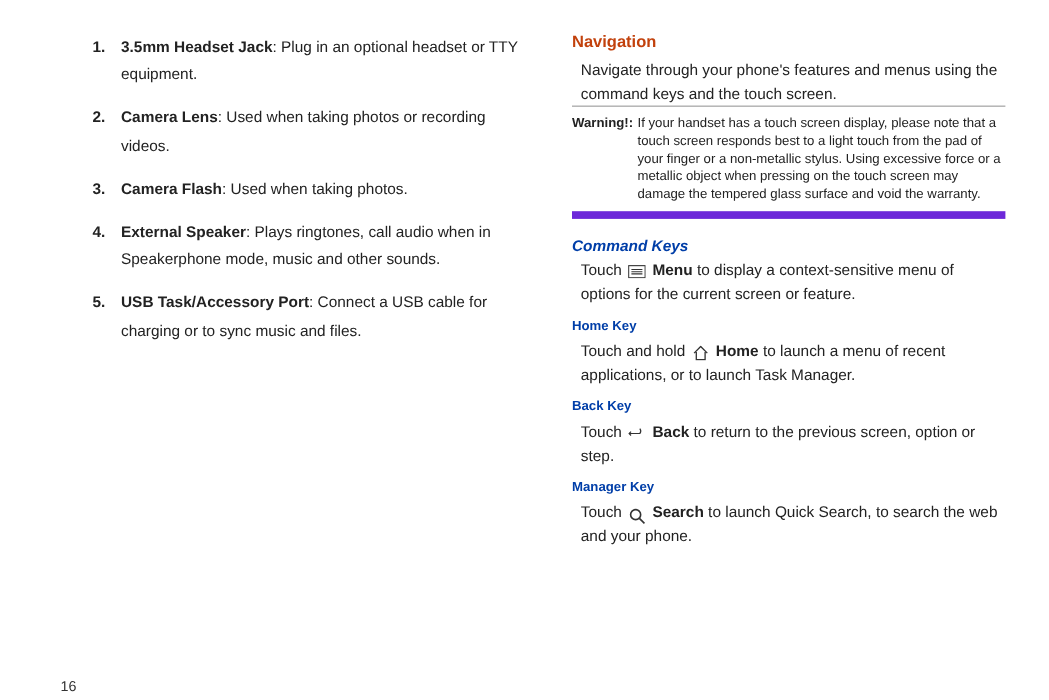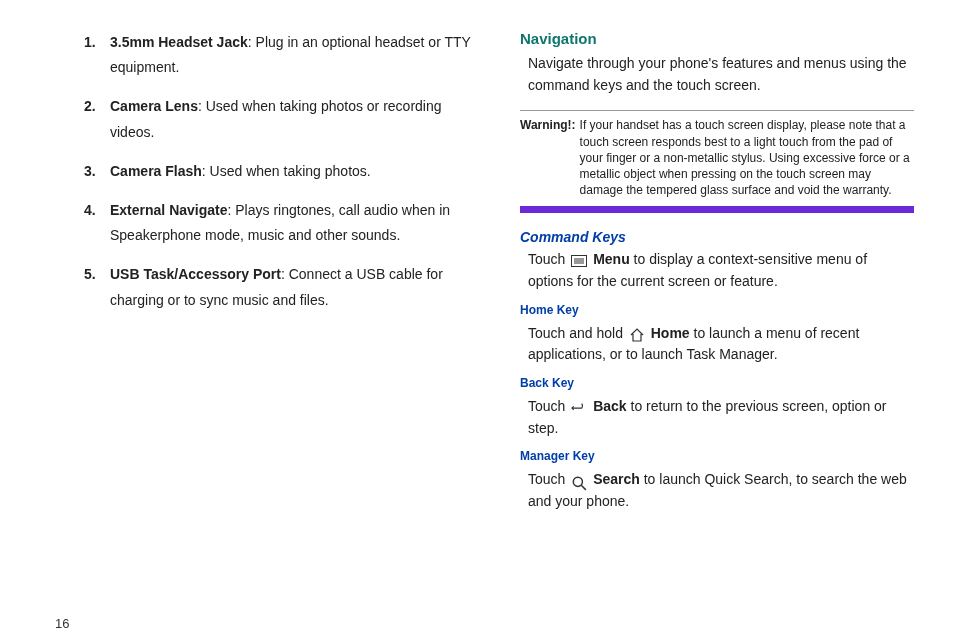--- a/index.html
+++ b/index.html
@@ -37,30 +37,29 @@
     line-height: 1.8;
   }
   ol.feature-list li::before {
     content: counter(item) ".";
     font-weight: bold;
     position: absolute;
     left: -6px;
   }
   .term { font-weight: bold; }
   .h-nav {
-    color: #0f766e;
+    color: #c2410c;
     font-family: Tahoma, Arial, sans-serif;
     font-weight: bold;
     font-size: 15px;
     margin-bottom: 6px;
   }
   .nav-intro {
     line-height: 1.55;
     margin-left: 8px;
-    margin-bottom: 14px;
   }
   .warning-box {
     border-top: 1px solid #999;
     border-bottom: 7px solid #6d28d9;
     padding: 6px 0 8px 0;
     font-size: 12px;
     line-height: 1.35;
     margin-bottom: 16px;
     display: flex;
   }
@@ -109,21 +108,21 @@
 </head>
 <body>
 
 <div class="page">
 
   <div class="col">
     <ol class="feature-list">
       <li><span class="term">3.5mm Headset Jack</span><span>: Plug in an optional headset or TTY equipment.</span></li>
       <li><span class="term">Camera Lens</span><span>: Used when taking photos or recording videos.</span></li>
       <li><span class="term">Camera Flash</span><span>: Used when taking photos.</span></li>
-      <li><span class="term">External Navigate</span><span>: Plays ringtones, call audio when in Speakerphone mode, music and other sounds.</span></li>
+      <li><span class="term">External Speaker</span><span>: Plays ringtones, call audio when in Speakerphone mode, music and other sounds.</span></li>
       <li><span class="term">USB Task/Accessory Port</span><span>: Connect a USB cable for charging or to sync music and files.</span></li>
     </ol>
   </div>
 
   <div class="col-right">
     <div class="h-nav">Navigation</div>
     <div class="nav-intro">Navigate through your phone's features and menus using the command keys and the touch screen.</div>
 
     <div class="warning-box">
       <div class="warning-label">Warning!:</div>

